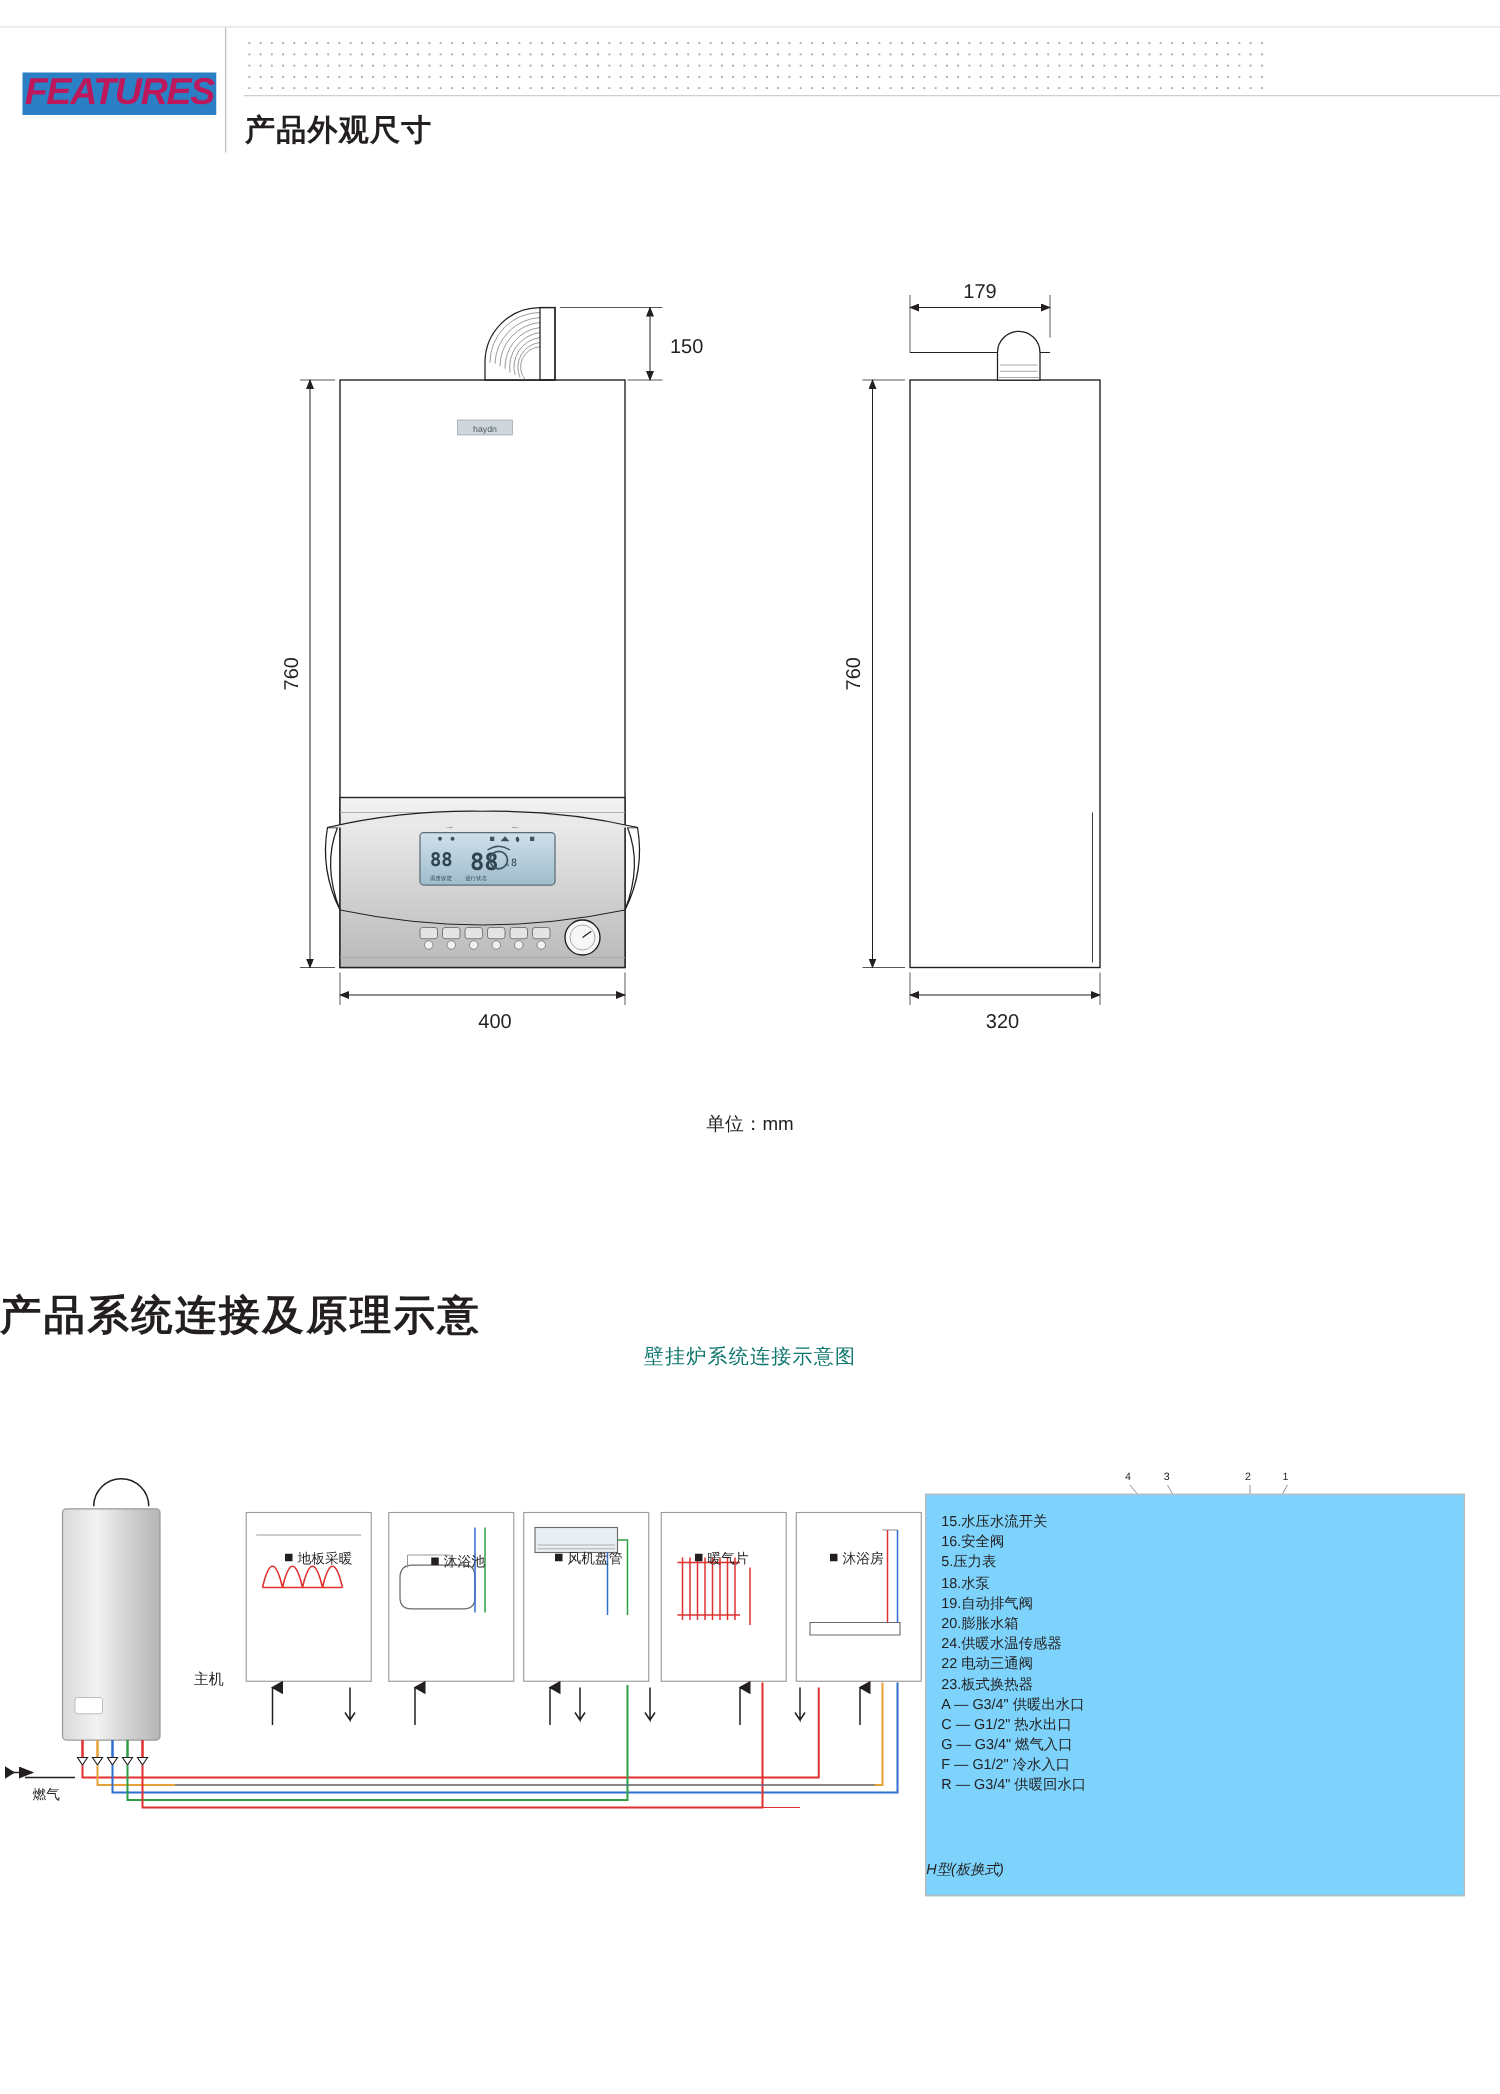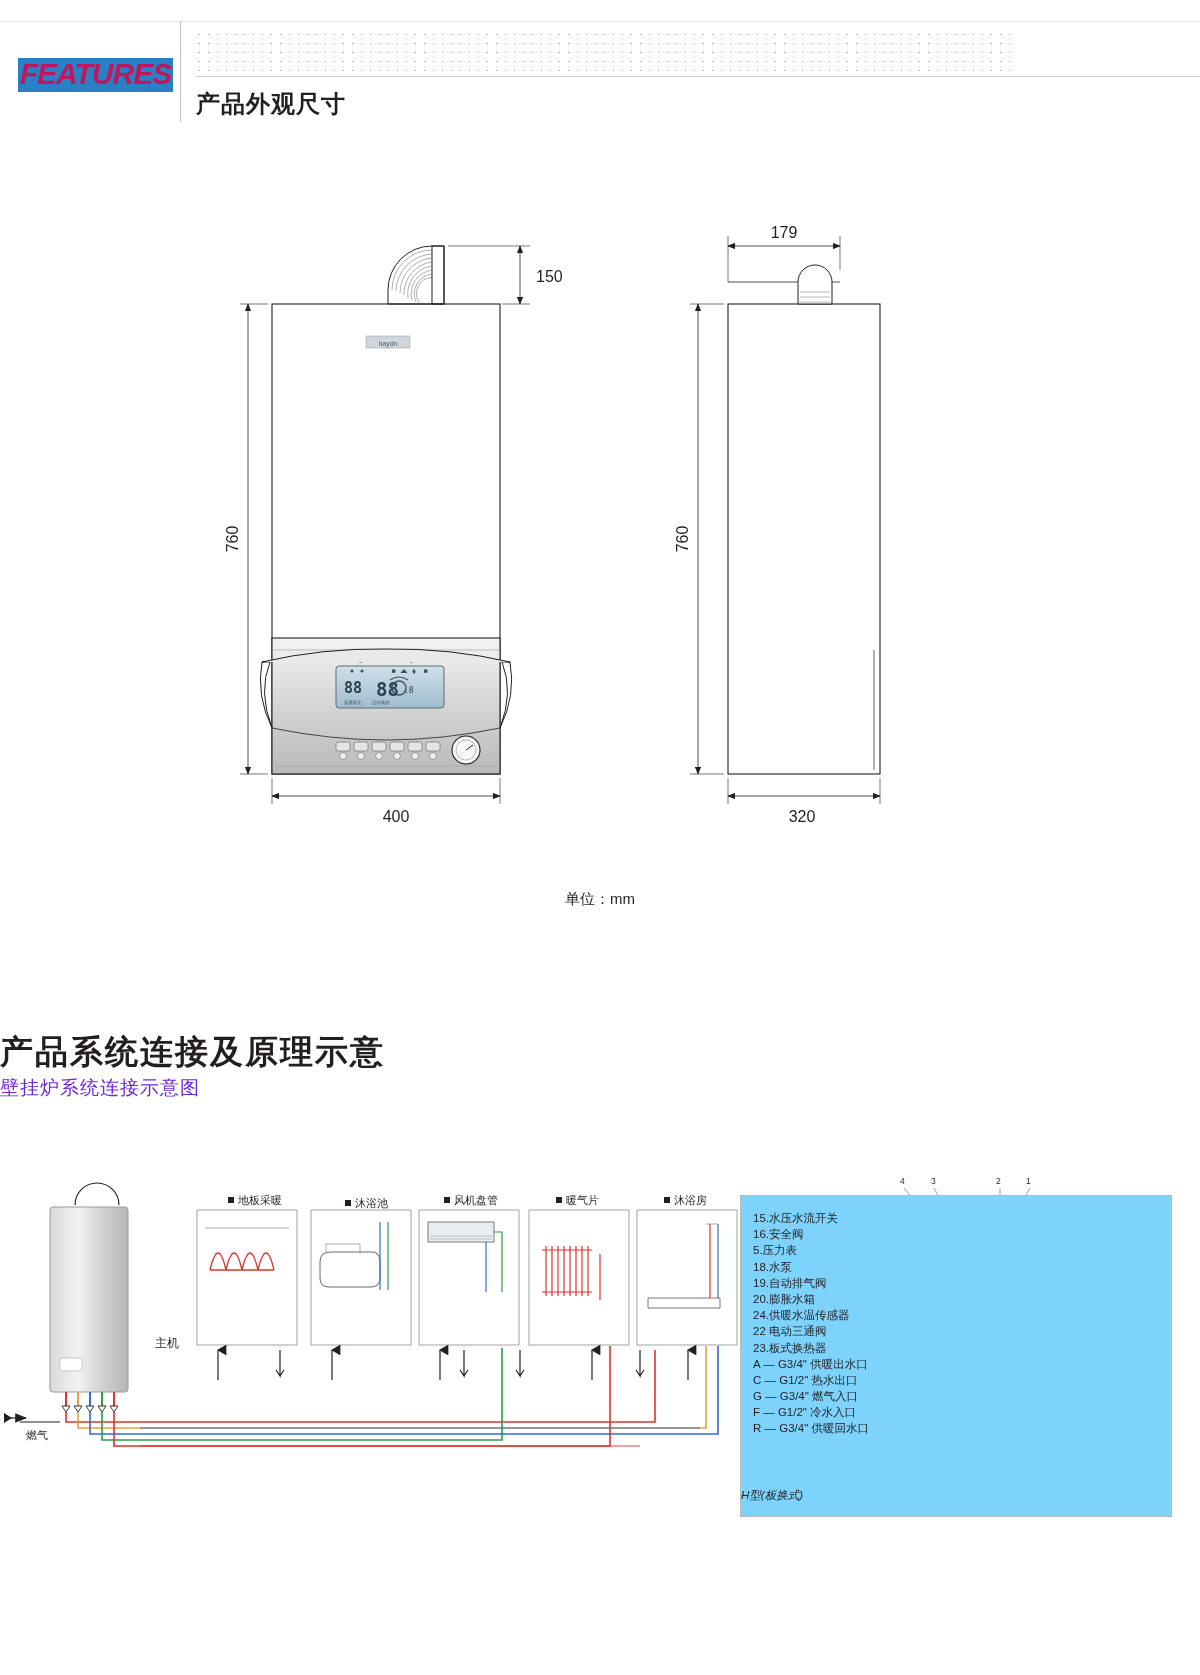--- a/index.html
+++ b/index.html
@@ -19,30 +19,30 @@
   .hline2{position:absolute;left:0px;top:21px;width:1200px;height:1px;background:#e2e2e2;}
   .sec-title{position:absolute;left:196px;top:88px;font-size:24px;font-weight:bold;letter-spacing:1px;color:#231f20;}
 
   
   .dimwrap{position:absolute;left:0;top:150px;width:1200px;height:800px;}
   .unit{position:absolute;left:0;top:890px;width:1200px;text-align:center;font-size:15px;color:#231f20;}
 
   
   .sys-title{position:absolute;left:0;top:1000px;width:1200px;text-align:left;
      font-size:33px;font-weight:bold;letter-spacing:2px;color:#231f20;margin-top:30px;}
-  .sys-sub{position:absolute;left:0;top:1075px;width:1200px;font-size:19px;color:#6d28d9;letter-spacing:1px;}
+  .sys-sub{position:absolute;left:0;top:1075px;width:1200px;text-align:center;font-size:16px;color:#0f766e;letter-spacing:1px;}
 
   .sysdiagram{position:absolute;left:0;top:1150px;width:1200px;height:500px;}
 
   .legendbox{position:absolute;left:740px;top:1195px;width:430px;height:320px;border:1px solid #b9b9b9;background:#7dd3fc;}
   .legendlist{position:absolute;left:12px;top:14px;font-size:11.5px;line-height:16.2px;color:#231f20;white-space:nowrap;}
   .legendlist div{height:16.2px;}
   .htype{position:absolute;left:0;top:292px;width:430px;text-align:left;font-size:11.5px;color:#231f20;font-style:italic;}
 
-  .room-label{position:absolute;font-size:11px;color:#231f20;white-space:nowrap;}
+  .room-label{position:absolute;font-size:11px;color:#231f20;white-space:nowrap;margin-top:46px;}
   .room-label i{display:inline-block;width:6px;height:6px;background:#231f20;margin-right:4px;vertical-align:1px;}
   .host-label{position:absolute;font-size:12px;color:#231f20;}
   .gas-label{position:absolute;font-size:11px;color:#231f20;}
   svg{display:block;}
 </style>
 </head>
 <body>
 
 <div class="header">
   <div class="hline2"></div>

